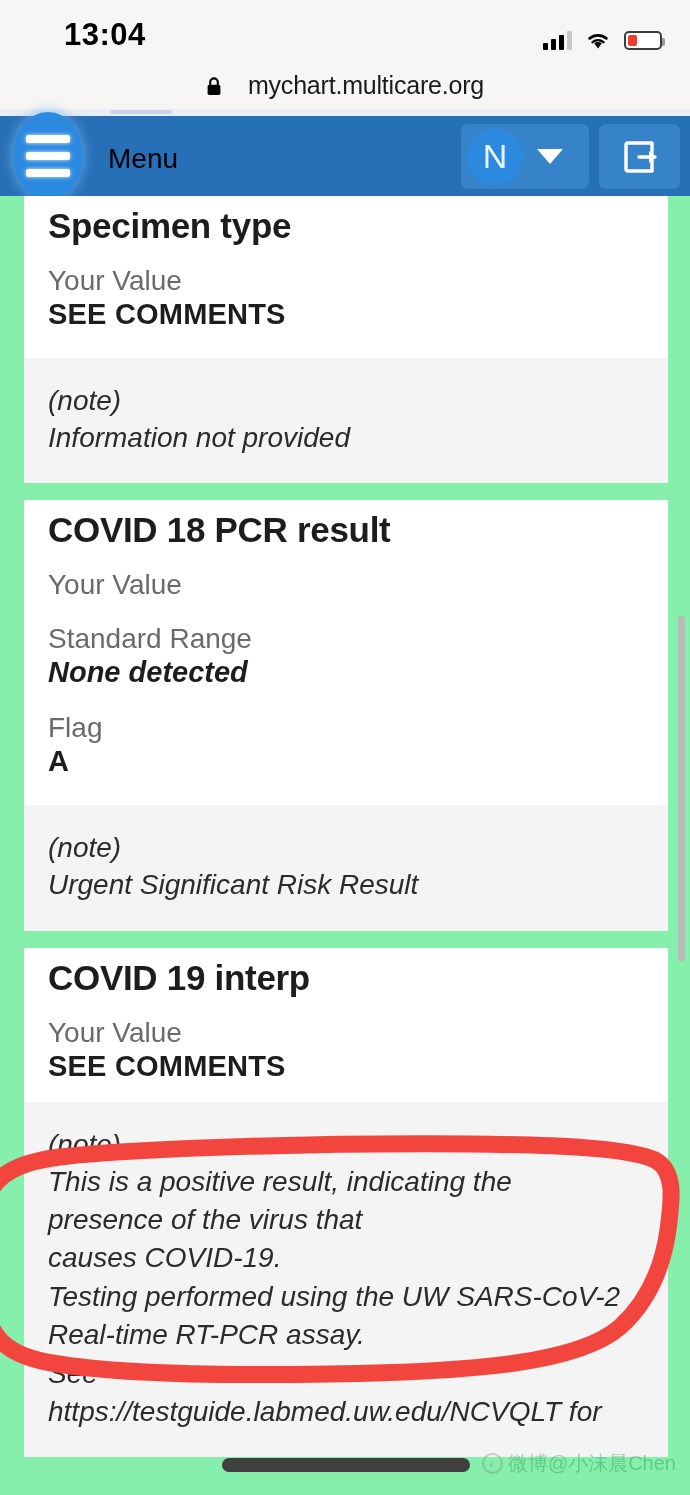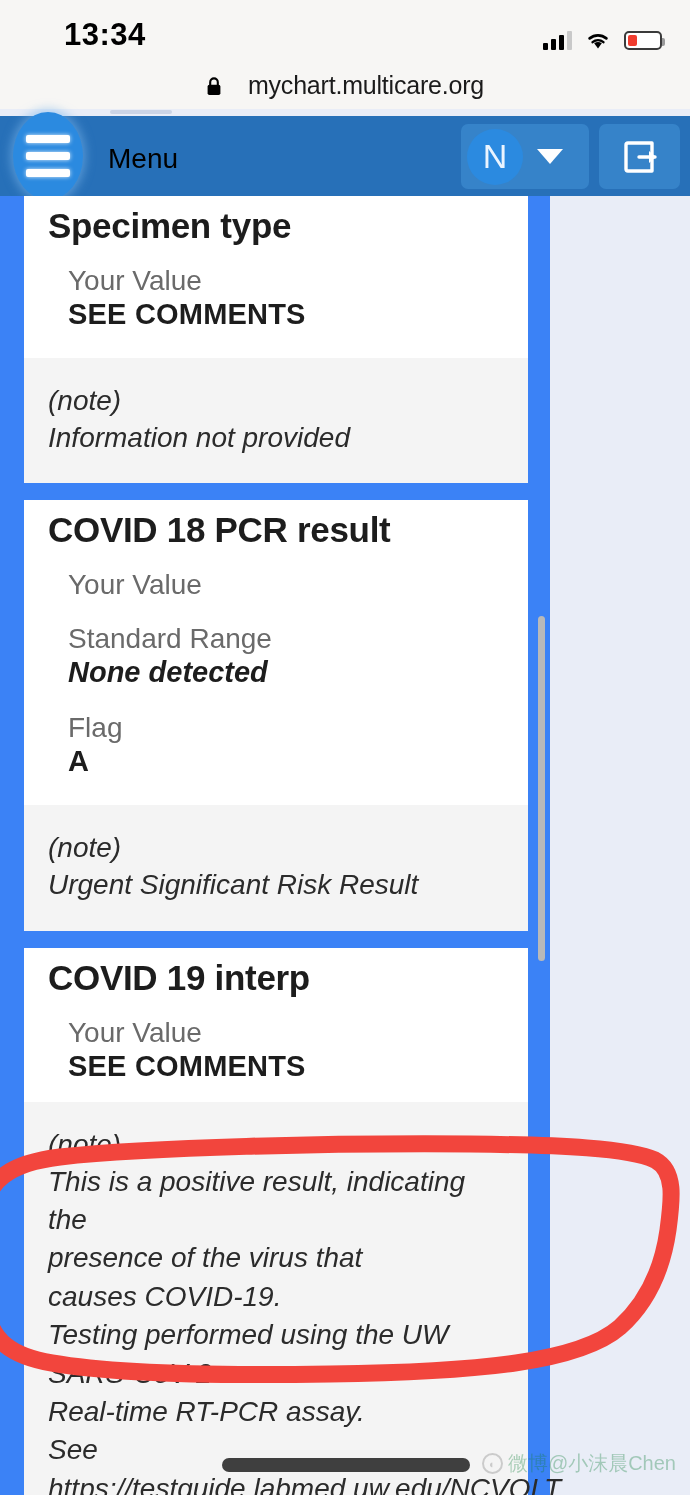--- a/index.html
+++ b/index.html
@@ -115,35 +115,35 @@
     position:absolute; right:10px; top:8px;
     width:81px; height:65px;
     background:#3683c9; border-radius:7px;
     display:flex; align-items:center; justify-content:center;
   }
   #logout-icon { width:40px; height:40px; display:block; }
 
   
   #content {
     position:absolute; left:0; top:196px;
-    width:550px; height:1299px;
-    background:#3b82f6;
+    width:690px; height:1299px;
+    background:#86efac;
   }
   .card {
     position:relative;
     margin:0 22px 0 24px;
     background:#ffffff;
   }
   .card-body { padding:0 24px; }
   .card-title {
     font-size:35px; font-weight:700; color:#1d1d1d;
     letter-spacing:-0.3px; line-height:1.0;
     padding-top:12px;
   }
-  .field { margin-top:21px;margin-left:20px; }
+  .field { margin-top:21px; }
   .field-label {
     font-size:28px; color:#6a6a6a; line-height:1.18;
   }
   .field-value {
     font-size:29px; font-weight:700; color:#1d1d1d; line-height:1.2;
   }
   .field-value.caps { letter-spacing:0.2px; }
   .field-value.italic { font-weight:700; font-style:italic; }
   .card-pad-bottom { height:26px; }
 
@@ -190,21 +190,21 @@
     font-size:11px; color:#7a7a7a;
   }
   #watermark-text { font-size:20px; color:#15803d; }
 </style>
 </head>
 <body>
 
 <div id="screen">
 
   <div id="statusbar">
-    <div id="status-time">13:34</div>
+    <div id="status-time">13:04</div>
     <div id="status-icons">
       <span class="cell-bars">
         <i></i>
           <i></i>
           <i></i>
           <i></i>
       </span>
       <svg class="wifi" viewBox="0 0 26 20">
         <path d="M13 18.6 L9.2 13.3 a6.6 6.6 0 0 1 7.6 0 Z" fill="#000"></path>
         <path d="M4.6 8.4 a13 13 0 0 1 16.8 0" stroke="#000" stroke-width="2.7" fill="none" stroke-linecap="round"></path>

